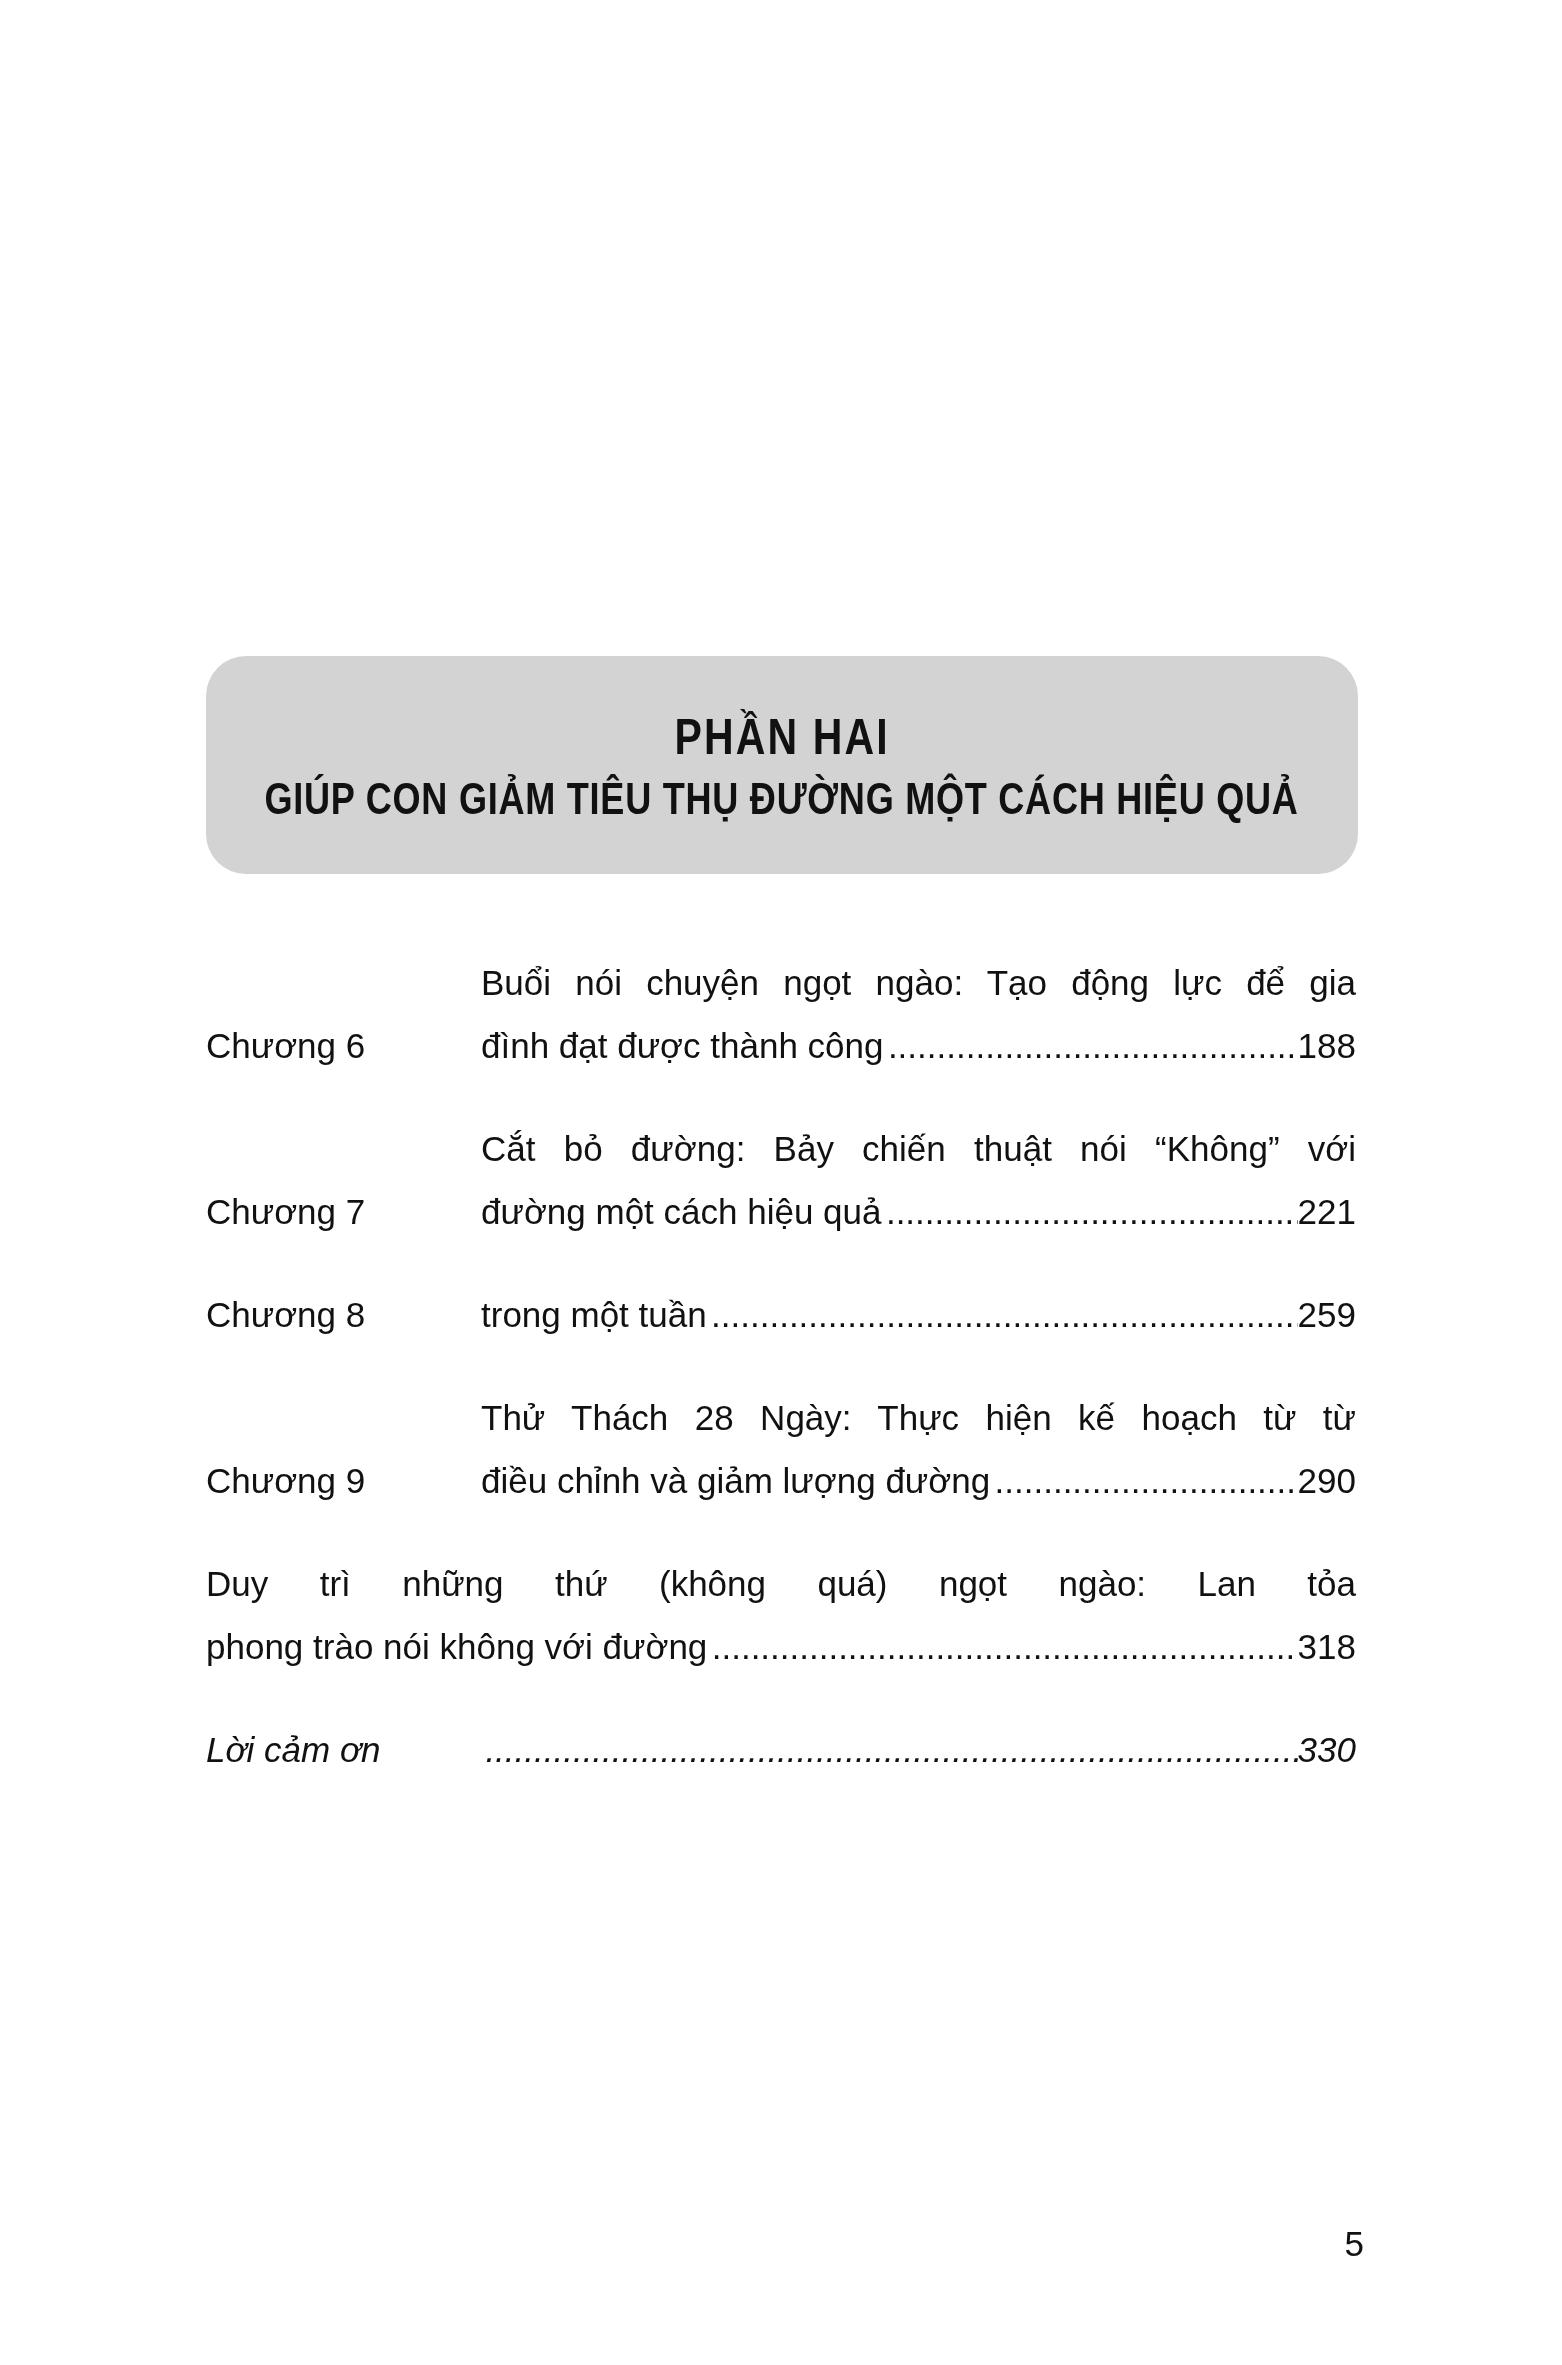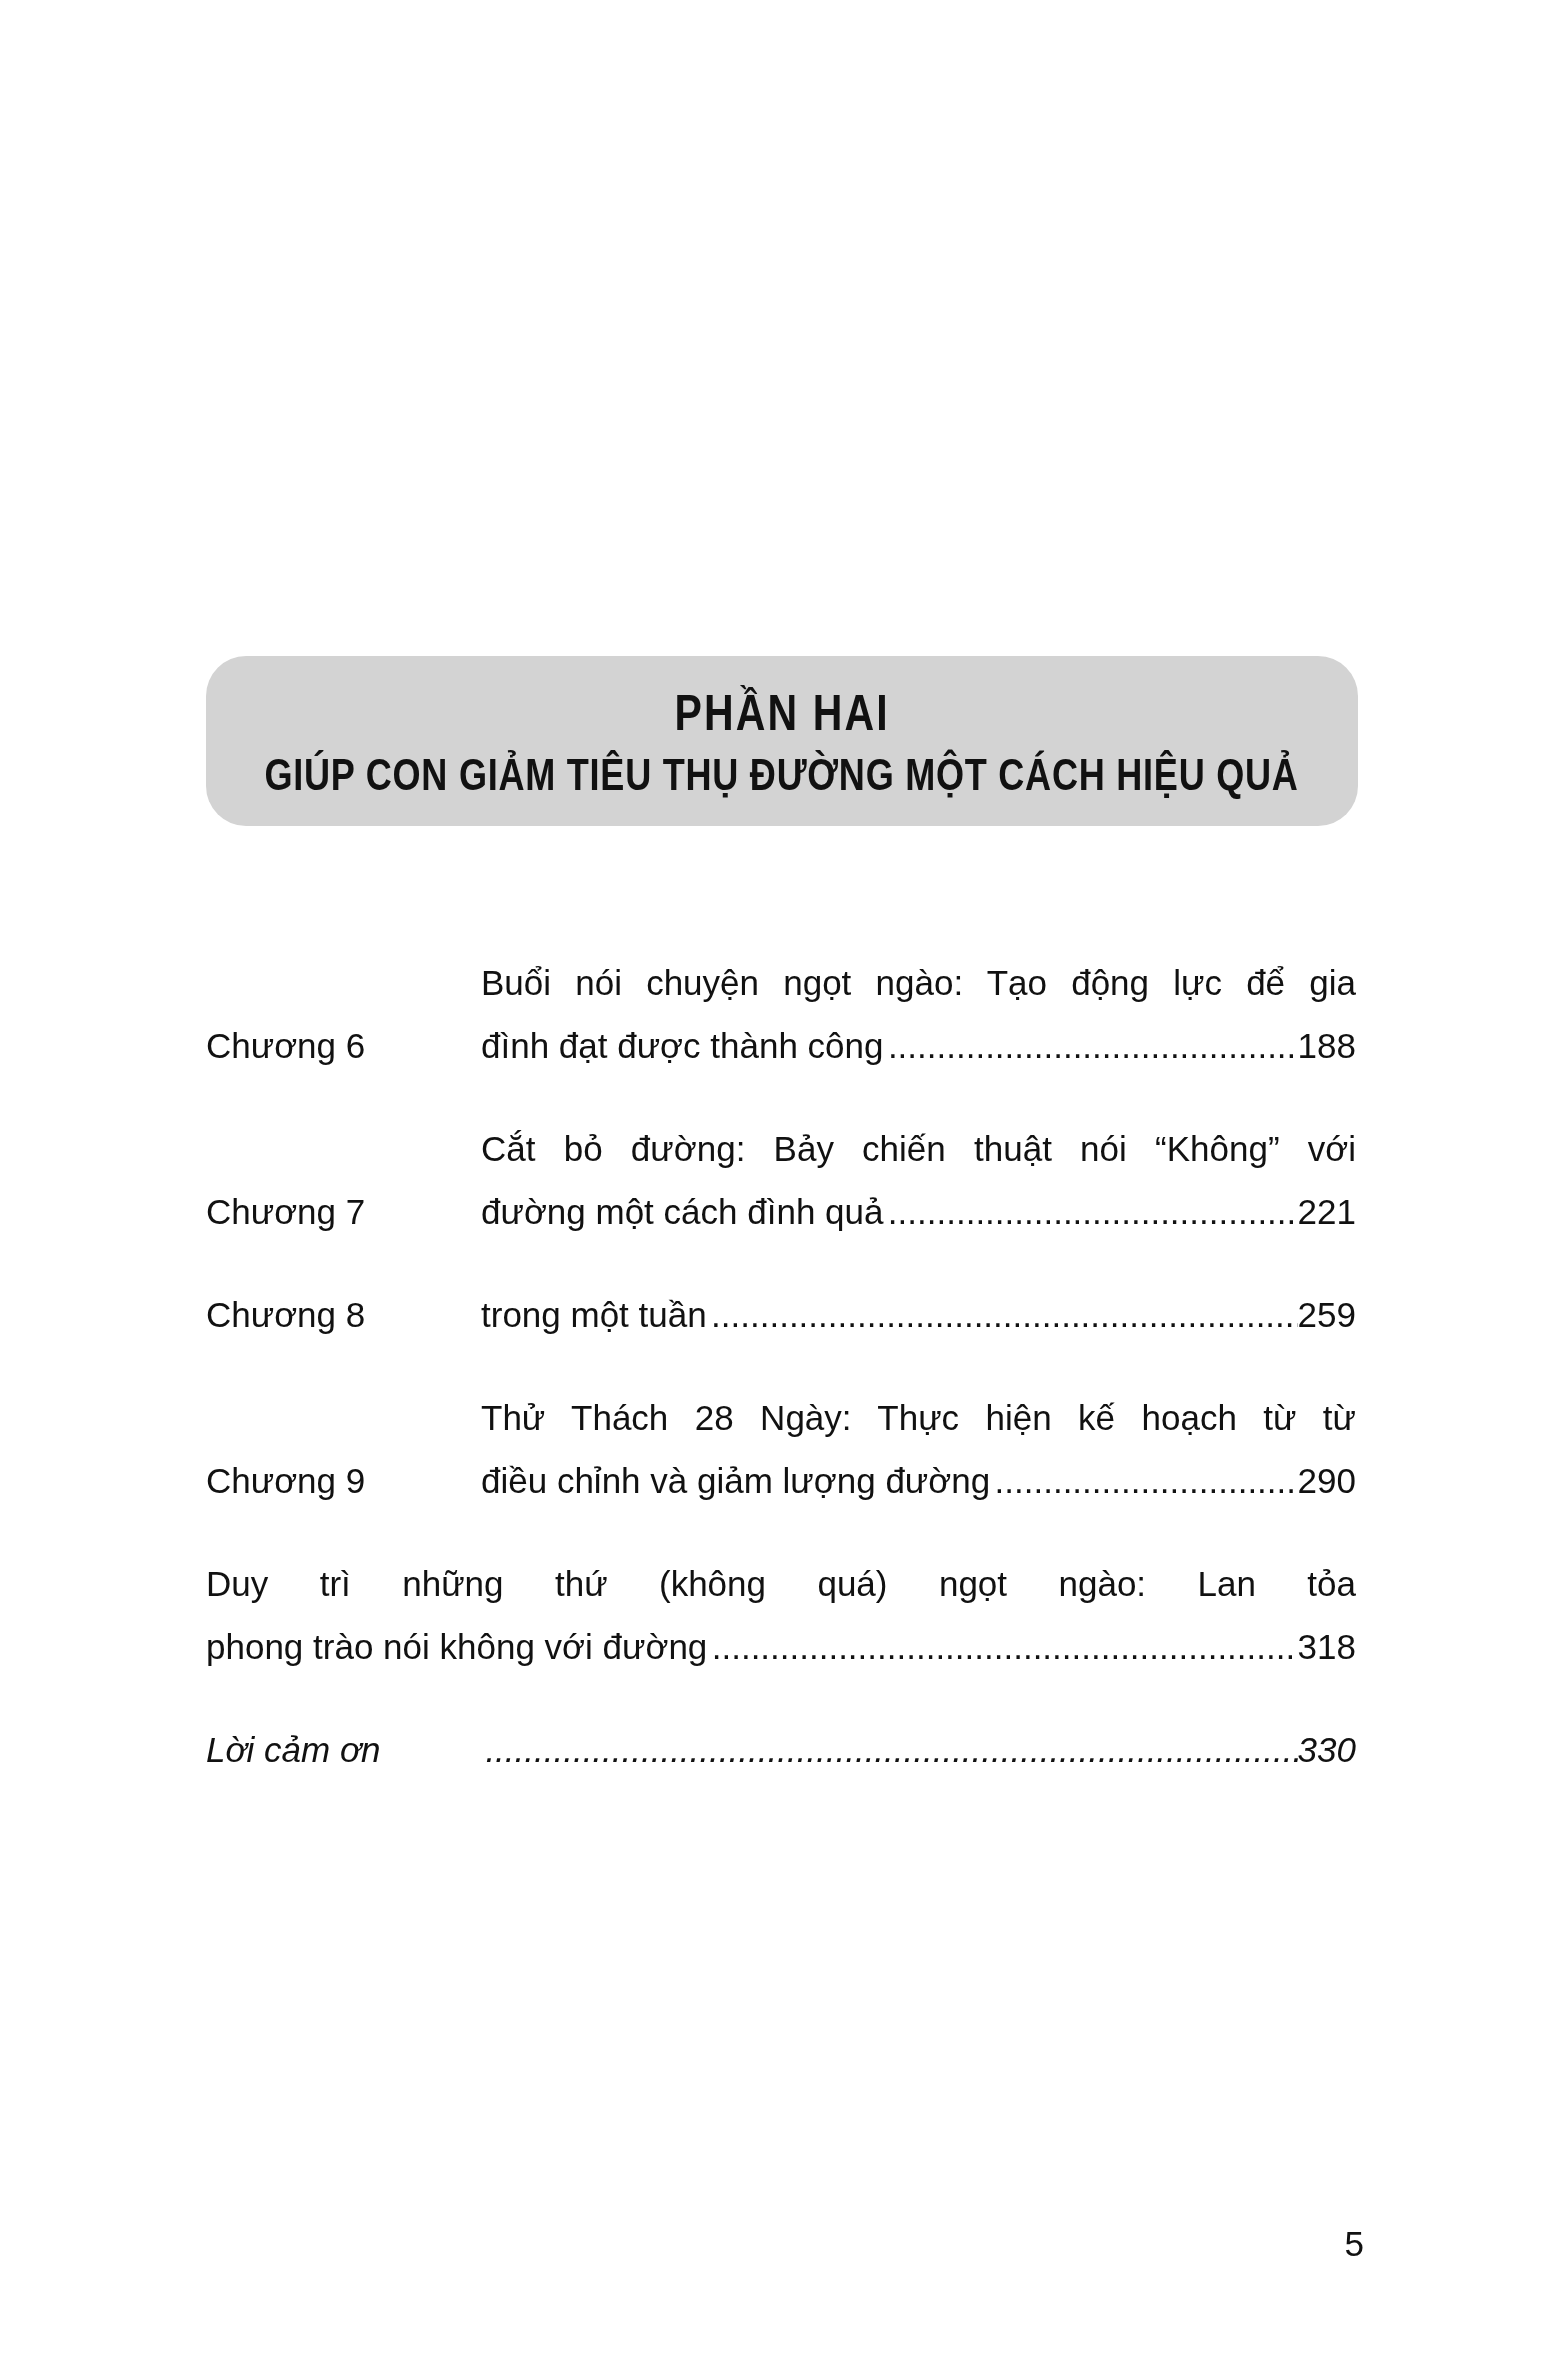--- a/index.html
+++ b/index.html
@@ -12,21 +12,21 @@
     color: #111111;
     overflow: hidden;
   }
 
   
   .part-box {
     position: absolute;
     left: 206px;
     top: 656px;
     width: 1152px;
-    height: 170px;
+    height: 218px;
     border-radius: 40px;
     display: flex;
     flex-direction: column;
     align-items: center;
     justify-content: center;
     gap: 12.2px;
     padding-top: 3.5px;
     box-sizing: border-box;
   }
   .part-title {
@@ -117,21 +117,21 @@
           <span class="toc-page">188</span>
         </div>
       </div>
     </div>
 
     <div class="toc-entry">
       <div class="toc-label">Chương 7</div>
       <div class="toc-body">
         <div class="toc-line1">Cắt bỏ đường: Bảy chiến thuật nói “Không” với</div>
         <div class="toc-line2">
-          <span class="toc-line2-text">đường một cách đình quả</span>
+          <span class="toc-line2-text">đường một cách hiệu quả</span>
           <span class="toc-leader">........................................................................................................................................</span>
           <span class="toc-page">221</span>
         </div>
       </div>
     </div>
 
     <div class="toc-entry">
       <div class="toc-label">Chương 8</div>
       <div class="toc-body">
         <div class="toc-line2">

